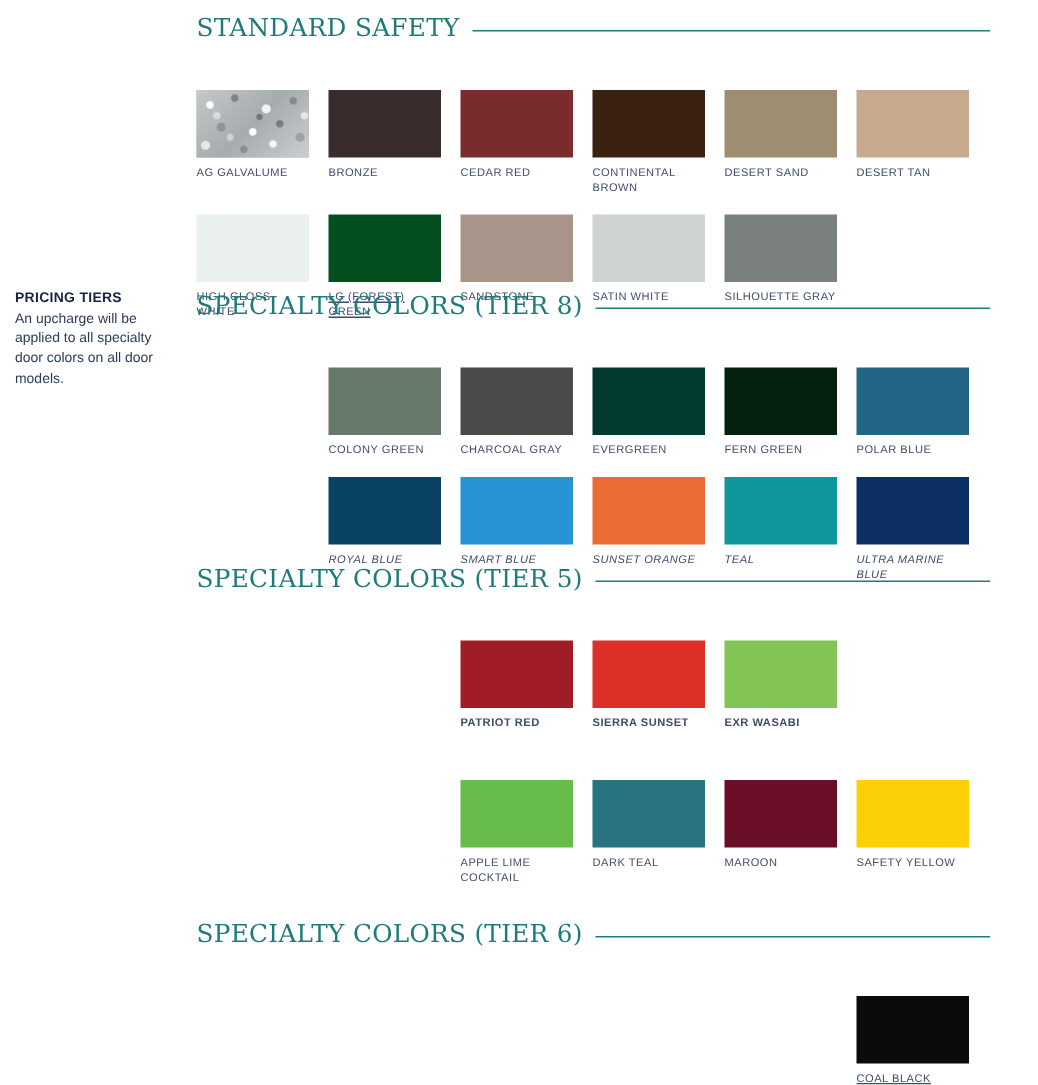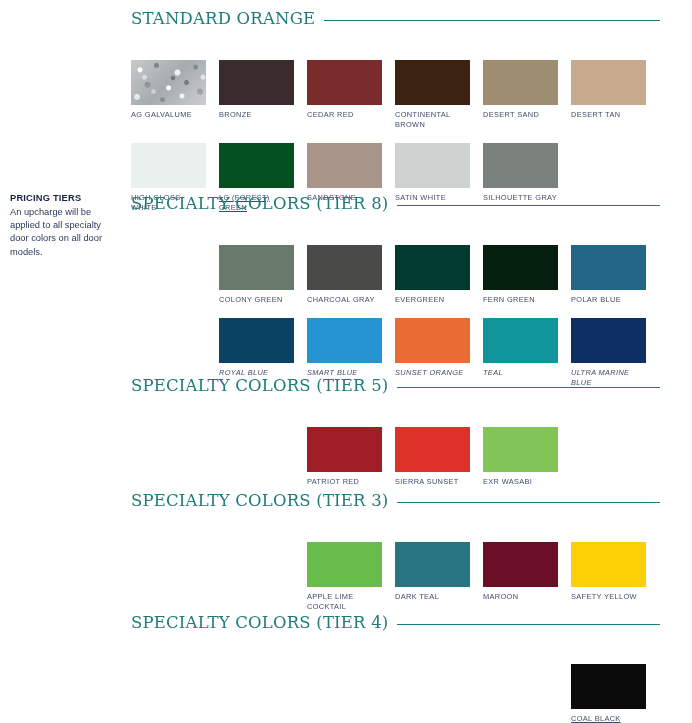--- a/index.html
+++ b/index.html
@@ -106,21 +106,21 @@
 <div class="page">
 
   <div class="pricing" id="pricing-block" style="top: 192px;">
     <div class="pricing-title">PRICING TIERS</div>
     <div class="pricing-body">An upcharge will be applied to all specialty door colors on all door models.</div>
   </div>
 
   <div id="sections-host">
       <div class="section" style="top: 8px;">
         <div class="sec-head">
-          <div class="sec-title" style="color: rgb(30, 123, 121);">STANDARD ORANGE</div>
+          <div class="sec-title" style="color: rgb(30, 123, 121);">STANDARD SAFETY</div>
           <div class="sec-rule" style="border-top-color: rgb(30, 123, 121);"></div>
         </div>
         <div class="row" style="margin-top: 30px;">
           <div class="cell">
             <div class="chip galvalume"></div>
             <div class="caption" style="color: rgb(63, 75, 104);">AG GALVALUME</div>
           </div>
           <div class="cell">
             <div class="chip" style="background-color: rgb(58, 44, 45);"></div>
             <div class="caption" style="color: rgb(63, 75, 104);">BRONZE</div>
@@ -215,42 +215,38 @@
             <div class="chip" style="background-color: rgb(14, 47, 100);"></div>
             <div class="caption" style="color: rgb(63, 75, 104);">ULTRA MARINE BLUE</div>
           </div>
         </div>
       </div>
       <div class="section" style="top: 375px;">
         <div class="sec-head">
           <div class="sec-title" style="color: rgb(30, 123, 121);">SPECIALTY COLORS (TIER 5)</div>
           <div class="sec-rule" style="border-top-color: rgb(30, 123, 121);"></div>
         </div>
-        <div class="row" style="margin-top: 30px;">
+        <div class="row" style="margin-top: 30px; font-weight: bold;">
           <div class="cell spacer"></div>
           <div class="cell spacer"></div>
           <div class="cell">
             <div class="chip" style="background-color: rgb(161, 29, 38);"></div>
             <div class="caption" style="color: rgb(63, 75, 104);">PATRIOT RED</div>
           </div>
           <div class="cell">
             <div class="chip" style="background-color: rgb(221, 48, 40);"></div>
             <div class="caption" style="color: rgb(63, 75, 104);">SIERRA SUNSET</div>
           </div>
           <div class="cell">
             <div class="chip" style="background-color: rgb(130, 197, 86);"></div>
             <div class="caption" style="color: rgb(63, 75, 104);">EXR WASABI</div>
           </div>
         </div>
       </div>
       <div class="section" style="top: 490px;">
-        <div class="sec-head">
-          <div class="sec-title" style="color: rgb(30, 123, 121);">SPECIALTY COLORS (TIER 3)</div>
-          <div class="sec-rule" style="border-top-color: rgb(30, 123, 121);"></div>
-        </div>
         <div class="row" style="margin-top: 30px;">
           <div class="cell spacer"></div>
           <div class="cell spacer"></div>
           <div class="cell">
             <div class="chip" style="background-color: rgb(104, 188, 74);"></div>
             <div class="caption" style="color: rgb(63, 75, 104);">APPLE LIME COCKTAIL</div>
           </div>
           <div class="cell">
             <div class="chip" style="background-color: rgb(40, 116, 128);"></div>
             <div class="caption" style="color: rgb(63, 75, 104);">DARK TEAL</div>
@@ -260,21 +256,21 @@
             <div class="caption" style="color: rgb(63, 75, 104);">MAROON</div>
           </div>
           <div class="cell">
             <div class="chip" style="background-color: rgb(253, 208, 5);"></div>
             <div class="caption" style="color: rgb(63, 75, 104);">SAFETY YELLOW</div>
           </div>
         </div>
       </div>
       <div class="section" style="top: 612px;">
         <div class="sec-head">
-          <div class="sec-title" style="color: rgb(30, 123, 121);">SPECIALTY COLORS (TIER 4)</div>
+          <div class="sec-title" style="color: rgb(30, 123, 121);">SPECIALTY COLORS (TIER 6)</div>
           <div class="sec-rule" style="border-top-color: rgb(30, 123, 121);"></div>
         </div>
         <div class="row" style="margin-top: 30px;">
           <div class="cell spacer"></div>
           <div class="cell spacer"></div>
           <div class="cell spacer"></div>
           <div class="cell spacer"></div>
           <div class="cell spacer"></div>
           <div class="cell">
             <div class="chip" style="background-color: rgb(11, 11, 11);"></div>

